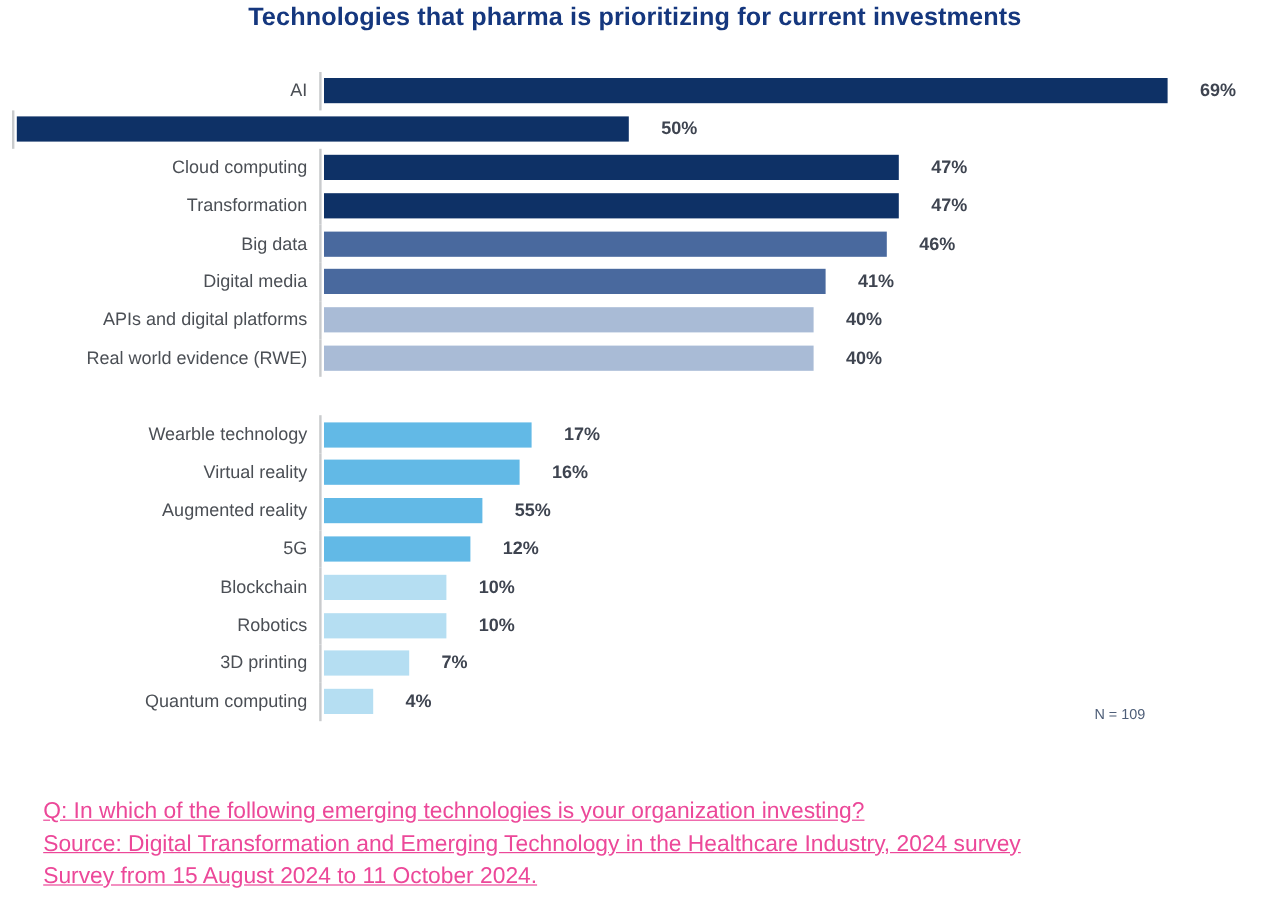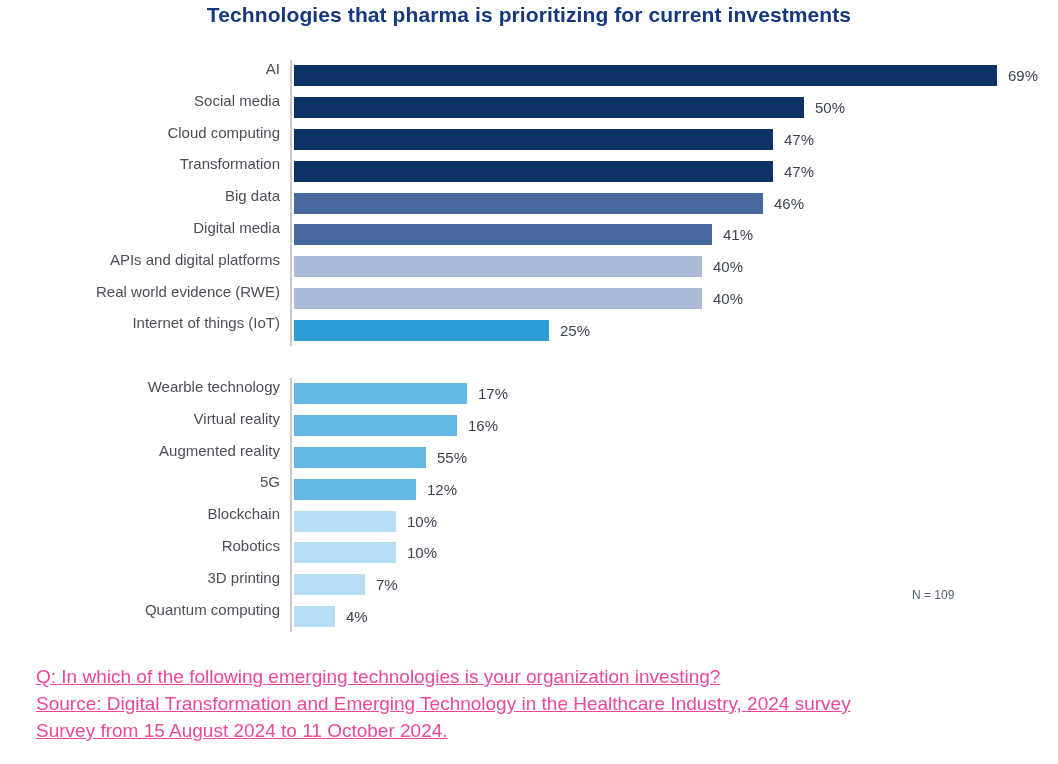--- a/index.html
+++ b/index.html
@@ -15,37 +15,38 @@
     text-align:center;
     font-size:21px;font-weight:700;
     color:#15377e;
     letter-spacing:.1px;
   }
   #rows{
     position:absolute;top:60px;left:0;width:1010px;
   }
   .row{
     height:31.8px;
-    display:flex;padding-left:24px;
+    display:flex;align-items:center;
   }
   .cat{
     flex:0 0 256px;
     text-align:right;
     font-size:15px;
     color:#4b4f55;
     white-space:nowrap;
   }
   .barwrap{
     flex:1;
     align-self:stretch;
     margin-left:10px;
     border-left:2px solid #c9cbcd;
     display:flex;align-items:center;
     padding-left:2px;
-    gap:11px;
+    gap:27px;
+    font-weight:bold;
   }
   .bar{
     height:21px;
     flex:0 0 auto;
   }
   .val{
     font-size:15px;
     color:#3e4450;
     white-space:nowrap;
   }
@@ -73,21 +74,20 @@
 
   <div id="rows">
       <div class="row">
         <div class="cat">AI</div>
         <div class="barwrap">
           <div class="bar" style="width: 703px; background: rgb(14, 49, 102);"></div>
           <div class="val">69%</div>
         </div>
       </div>
       <div class="row">
-        <div class="cat">Social media</div>
         <div class="barwrap">
           <div class="bar" style="width: 510px; background: rgb(14, 49, 102);"></div>
           <div class="val">50%</div>
         </div>
       </div>
       <div class="row">
         <div class="cat">Cloud computing</div>
         <div class="barwrap">
           <div class="bar" style="width: 479px; background: rgb(14, 49, 102);"></div>
           <div class="val">47%</div>
@@ -119,27 +119,20 @@
         <div class="barwrap">
           <div class="bar" style="width: 408px; background: rgb(169, 187, 214);"></div>
           <div class="val">40%</div>
         </div>
       </div>
       <div class="row">
         <div class="cat">Real world evidence (RWE)</div>
         <div class="barwrap">
           <div class="bar" style="width: 408px; background: rgb(169, 187, 214);"></div>
           <div class="val">40%</div>
-        </div>
-      </div>
-      <div class="row">
-        <div class="cat">Internet of things (IoT)</div>
-        <div class="barwrap">
-          <div class="bar" style="width: 255px; background: rgb(45, 158, 216);"></div>
-          <div class="val">25%</div>
         </div>
       </div>
       <div class="row">
       </div>
       <div class="row">
         <div class="cat">Wearble technology</div>
         <div class="barwrap">
           <div class="bar" style="width: 173px; background: rgb(98, 185, 230);"></div>
           <div class="val">17%</div>
         </div>

